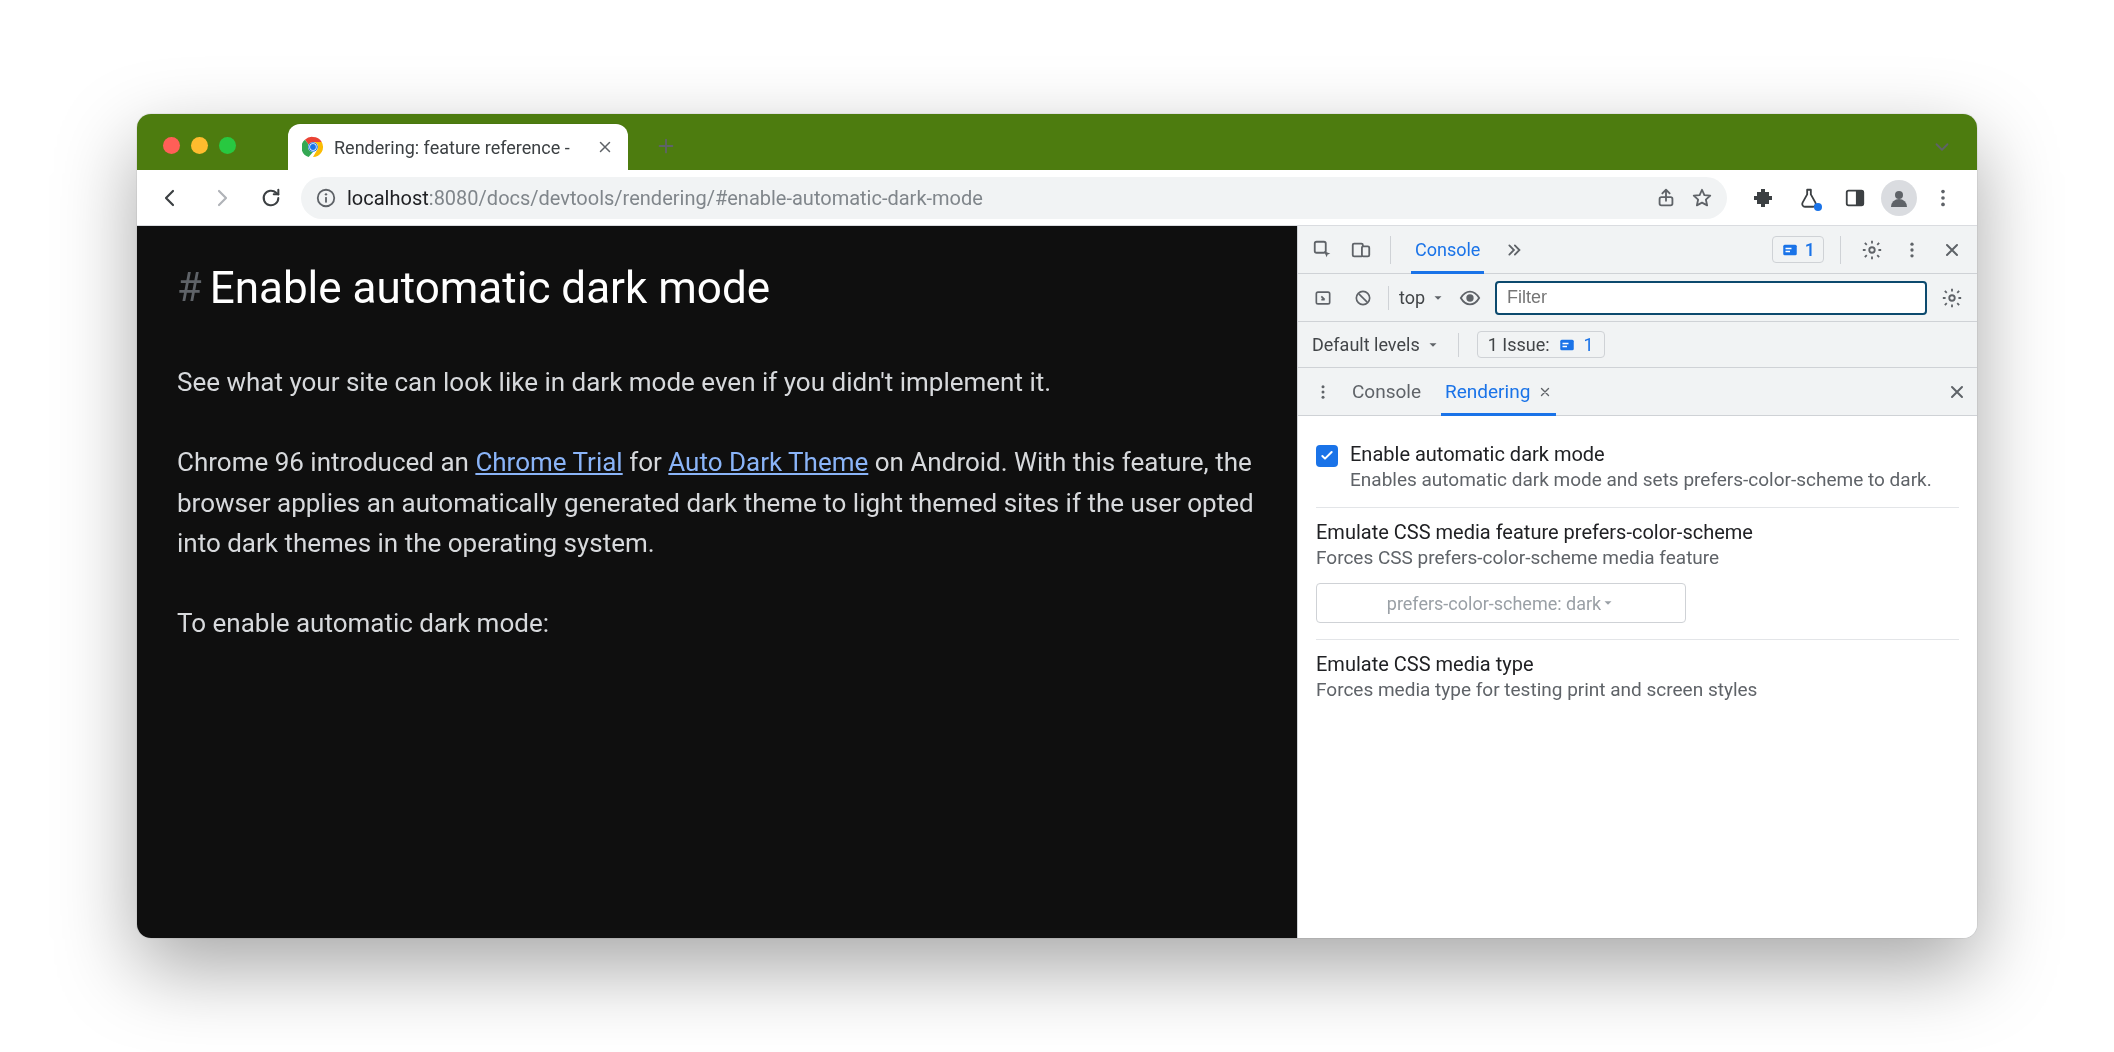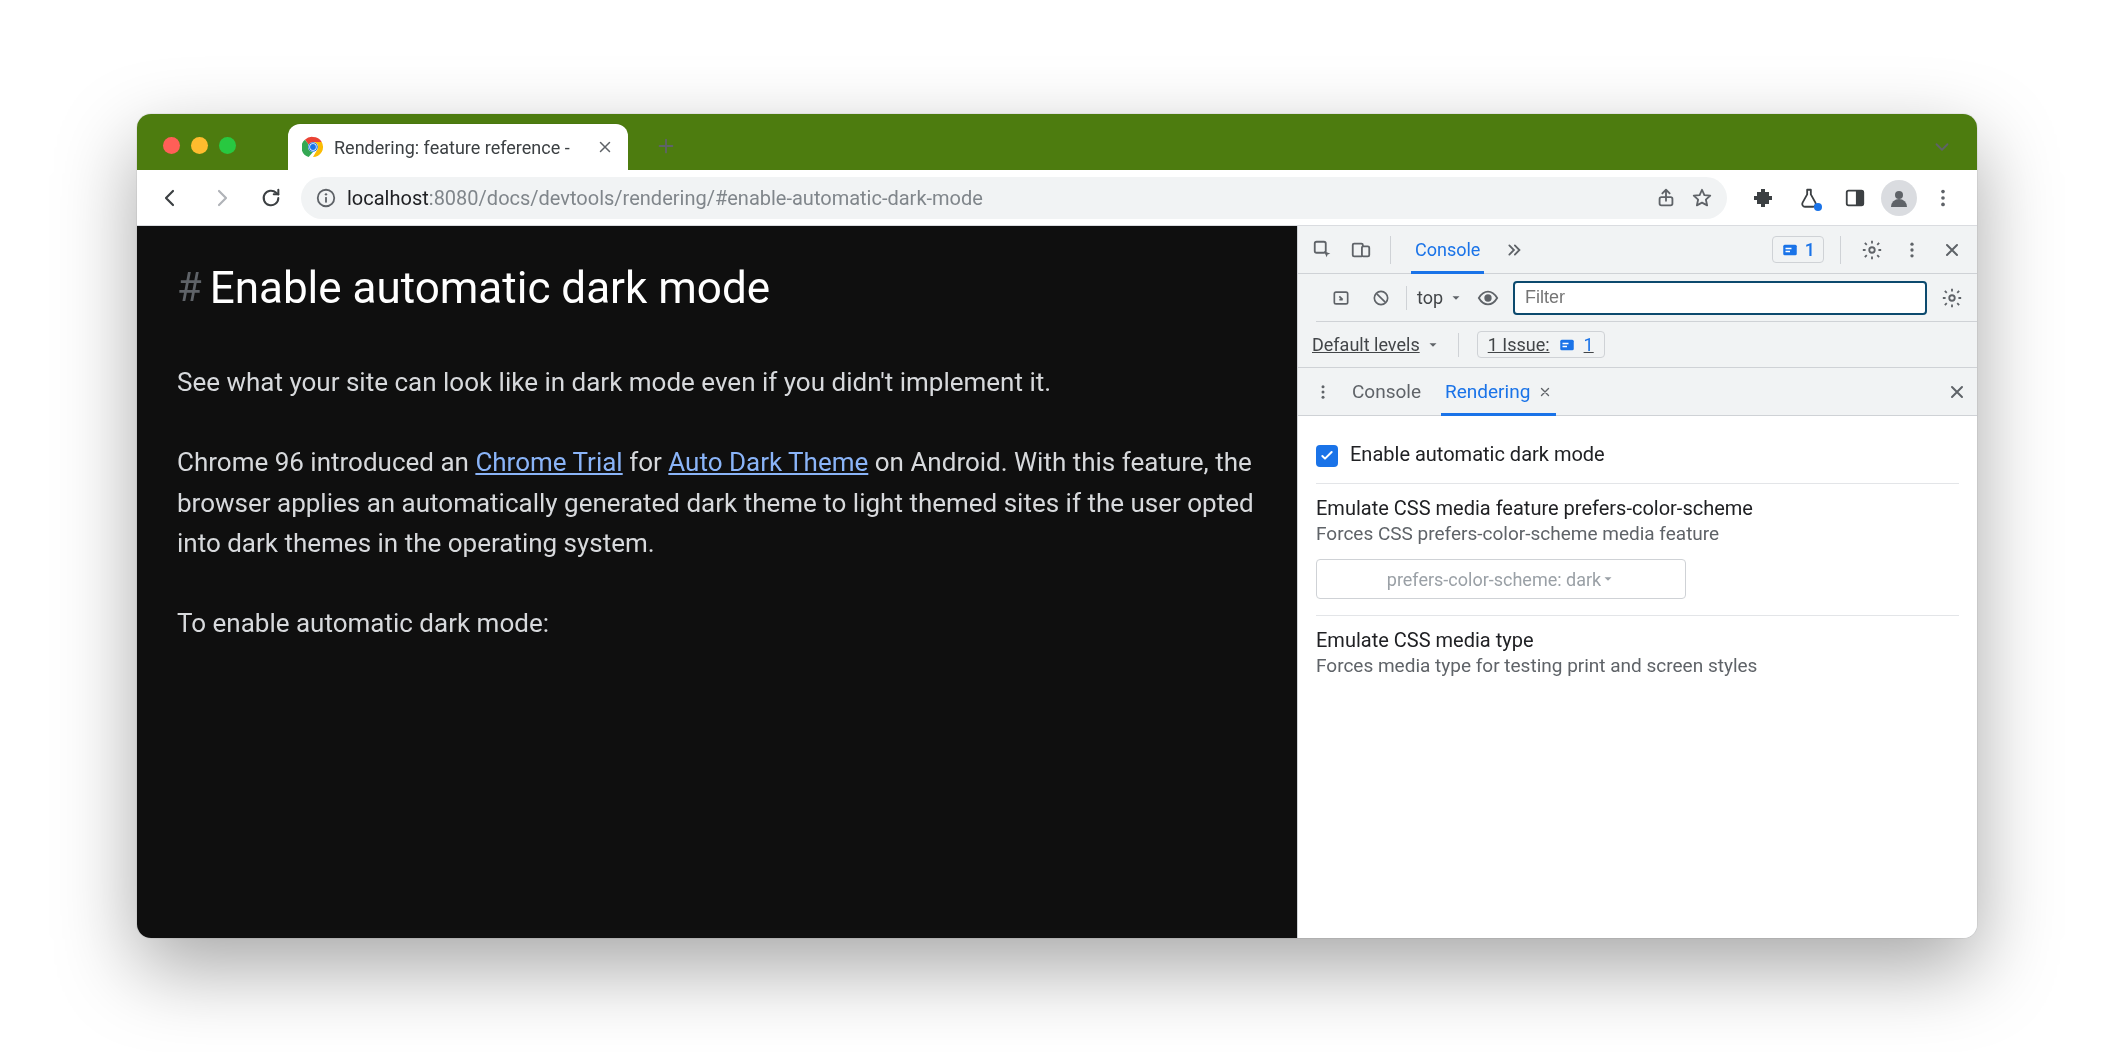--- a/index.html
+++ b/index.html
@@ -135,32 +135,31 @@
   .dt-tab.active::after { content:""; position:absolute; left:6px; right:6px; bottom:-1px; height:3px; background:#1a73e8; }
   .dt-icon { width:30px; height:30px; display:flex; align-items:center; justify-content:center; color:#5f6368; }
   .issue-pill {
     display:flex; align-items:center; gap:6px;
     border:1px solid #cfd2d6; border-radius:4px; padding: 2px 8px;
     color:#1a73e8; font-weight:500;
   }
   .dt-console-toolbar {
     height: 48px;
     border-bottom: 1px solid #cfd2d6;
-    display:flex; align-items:center; padding: 0 10px; gap: 10px; margin-left: 18px;
+    display:flex; align-items:center; padding: 0 10px; gap: 10px;
   }
   .dt-dropdown { display:flex; align-items:center; gap:6px; color:#424548; }
   .dt-filter {
     flex:1; height:34px; background:#fff; border:2px solid #0c4a6e; border-radius:4px;
     padding: 0 10px; font-size:18px; color:#5f6368;
   }
   .dt-row2 {
     height: 46px; border-bottom: 1px solid #cfd2d6;
     display:flex; align-items:center; padding: 0 14px; gap: 18px;
     color:#424548;
-    text-decoration:underline;
   }
   .issues-box { border:1px solid #cfd2d6; border-radius:4px; padding:2px 10px; display:flex; align-items:center; gap:8px; }
   .dt-drawer-tabs {
     height: 48px; border-bottom: 1px solid #cfd2d6;
     display:flex; align-items:center; padding: 0 10px; gap: 4px;
   }
   .dt-drawer-tabs .dt-tab { font-size: 19px; }
   .dt-drawer-close { margin-left:auto; color:#5f6368; }
   .dt-panel {
     flex:1; background:#fff; overflow:auto; padding: 14px 18px 20px 18px;
@@ -453,20 +452,21 @@
 
         <div class="setting">
           <div class="row1">
             <div class="cb">
               <svg viewBox="0 0 24 24" width="16" height="16">
                   <path d="M5 12l4 4 10-10" stroke="#fff" stroke-width="3" fill="none" stroke-linecap="round" stroke-linejoin="round"></path>
                 </svg>
             </div>
             <div>
               <div class="title">Enable automatic dark mode</div>
+              <div class="desc">Enables automatic dark mode and sets prefers-color-scheme to dark.</div>
             </div>
           </div>
         </div>
 
         <div class="setting">
           <div class="title">Emulate CSS media feature prefers-color-scheme</div>
           <div class="desc">Forces CSS prefers-color-scheme media feature</div>
           <div class="select">
             <span>prefers-color-scheme: dark</span>
             <svg viewBox="0 0 24 24" width="14" height="14">

